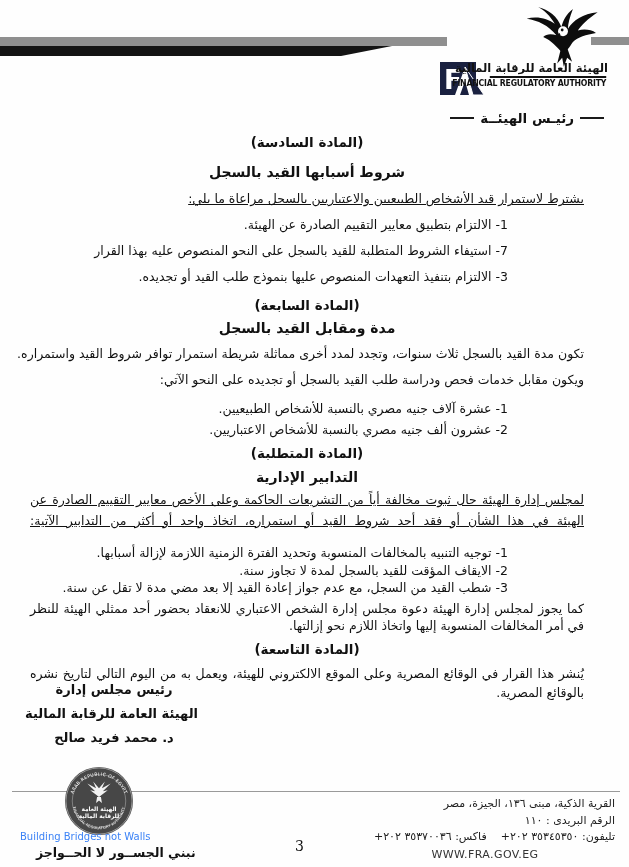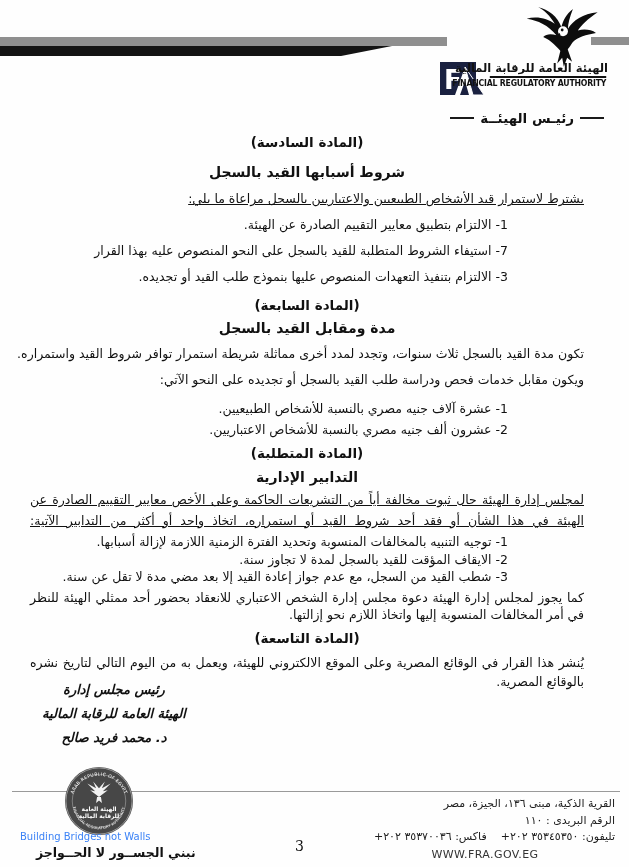--- a/index.html
+++ b/index.html
@@ -37,26 +37,26 @@
   .justify{text-align:justify;}
   .justify-all{text-align:justify;text-align-last:justify;}
   .items{margin:9px 0 0;padding:0 76px 0 0;}
   .list-item{white-space:nowrap;line-height:1.3;margin:0 0 10px;}
   .items-tight .list-item{margin:0 0 1px;line-height:1.32;}
   .items-mid .list-item{margin:0 0 5px;}
   #a6-heading{margin-top:3px;}
   #a7-heading{margin-top:0;}
   #a8-heading{margin-top:0;}
   #a8-intro{line-height:1.65;margin-top:3px;}
-  #a8-items{margin-top:3px;}
+  #a8-items{margin-top:14px;}
   #a8-closing{margin-top:3px;line-height:1.4;}
   #a9-heading{margin-top:5px;}
   #a9-para{margin-top:5px;line-height:1.55;}
   
-  .signature{position:absolute;left:30px;top:682px;width:168px;direction:rtl;text-align:center;font-weight:bold;font-size:13px;font-style:italic;}
+  .signature{position:absolute;left:30px;top:682px;width:168px;direction:rtl;text-align:center;font-weight:bold;font-size:13px;}
   .signature .sig-line{margin:0 0 9px;white-space:nowrap;}
   
   .footer-rule{position:absolute;left:12px;top:791px;width:608px;border-top:1.2px solid #9a9a9a;}
   .stamp{position:absolute;left:64px;top:766px;width:70px;height:70px;}
   .slogan-en{position:absolute;left:20px;top:831px;font-size:10px;color:#3b82f6;white-space:nowrap;}
   .slogan-ar{position:absolute;left:36px;top:845px;font-size:12.5px;font-weight:bold;direction:rtl;white-space:nowrap;}
   .page-number{position:absolute;left:295px;top:838px;font-size:14px;font-family:"DejaVu Serif","Liberation Serif",serif;}
   .footer-contact{position:absolute;right:14px;top:796px;width:260px;direction:rtl;text-align:right;font-size:11px;line-height:1.5;color:#1c1c1c;}
   .footer-contact .contact-line{white-space:nowrap;}
   .phone-fax{display:flex;direction:rtl;gap:14px;}

